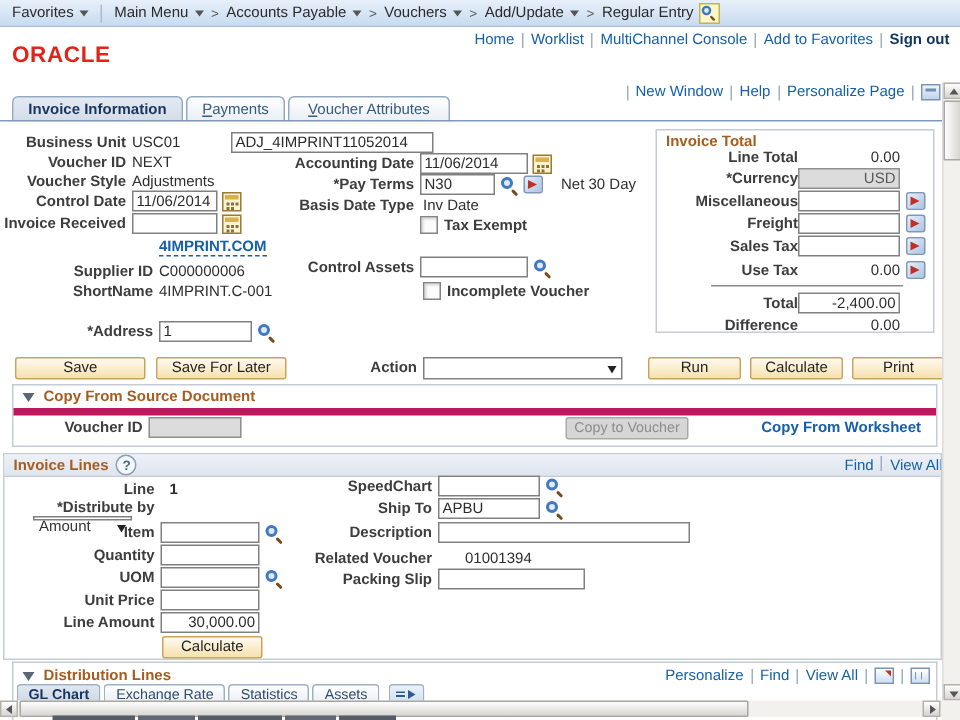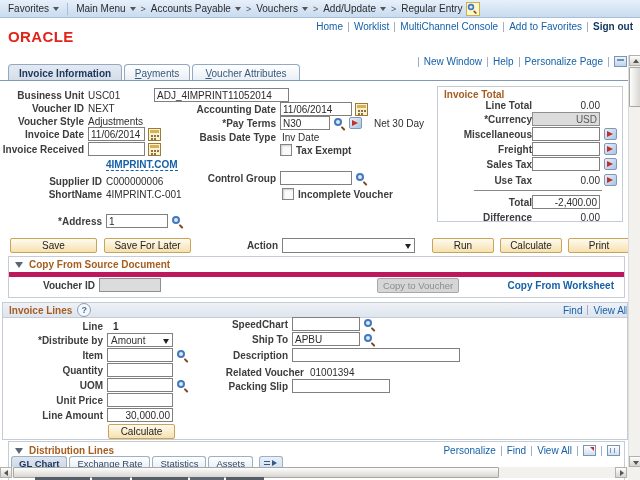--- a/index.html
+++ b/index.html
@@ -203,21 +203,21 @@
     </div>
   <div class="row" style="left:0;top:101px;">
       <span class="lbl" style="width:84px">Voucher ID</span>
       <span class="val">NEXT</span>
     </div>
   <div class="row" style="left:0;top:114px;">
       <span class="lbl" style="width:84px">Voucher Style</span>
       <span class="val">Adjustments</span>
     </div>
   <div class="row" style="left:0;top:127px;">
-      <span class="lbl" style="width:84px">Invoice Date</span>
+      <span class="lbl" style="width:84px">Control Date</span>
       <input class="inp" style="width: 57px;" value="11/06/2014">
       <span class="cal"></span>
     </div>
   <div class="row" style="left:0;top:142px;">
       <span class="lbl" style="width:84px">Invoice Received</span>
       <input class="inp" style="width: 57px;" value="">
       <span class="cal"></span>
     </div>
 
   <a class="link abs" style="left:106px;top:159px;font-weight:bold;border-bottom:1px dashed #1560a8;">4IMPRINT.COM</a>
@@ -253,21 +253,21 @@
     </div>
   <div class="row" style="left:150px;top:130px;">
       <span class="lbl" style="width:126px">Basis Date Type</span>
       <span class="val" style="margin-left:6px">Inv Date</span>
     </div>
   <div class="row" style="left:280px;top:143px;">
       <span class="chk"></span>
       <span class="lbl" style="margin-left:4px;text-align:left">Tax Exempt</span>
     </div>
   <div class="row" style="left:150px;top:171px;">
-      <span class="lbl" style="width:126px">Control Group</span>
+      <span class="lbl" style="width:126px">Control Assets</span>
       <input class="inp" style="width: 72px;" value="">
       <span class="mag"></span>
     </div>
   <div class="row" style="left:282px;top:187px;">
       <span class="chk"></span>
       <span class="lbl" style="margin-left:4px;text-align:left">Incomplete Voucher</span>
     </div>
 
   <div class="gbox" style="left:437px;top:86px;width:186px;height:136px;">
     <span class="sect-title abs" style="left:6px;top:2px;">Invoice Total</span>
@@ -353,21 +353,21 @@
       <span class="help"></span>
       <span class="abs" style="left:560px;width:64px;overflow:hidden;white-space:nowrap;">
         <a class="link">Find</a><span class="pipe"></span><a class="link">View All</a>
       </span>
     </div>
 
     <div class="row" style="left:0;top:16px;">
         <span class="lbl" style="width:100px">Line</span>
         <span class="val" style="margin-left:10px;font-weight:bold">1</span>
       </div>
-    <div class="row" style="left:0;top:30px;">
+    <div class="row" style="left:0;top:30px;flex-direction:column;">
         <span class="lbl" style="width:100px">*Distribute by</span>
         <span class="dd" style="width:66px;">
           <span class="ddtext">Amount</span>
         </span>
       </div>
     <div class="row" style="left:0;top:45px;">
         <span class="lbl" style="width:100px">Item</span>
         <input class="inp" style="width: 66px;" value="">
         <span class="mag"></span>
       </div>
@@ -397,21 +397,21 @@
       </div>
     <div class="row" style="left:0;top:29px;">
         <span class="lbl" style="width:285px">Ship To</span>
         <input class="inp" style="width: 68px;" value="APBU">
         <span class="mag"></span>
       </div>
     <div class="row" style="left:0;top:45px;">
         <span class="lbl" style="width:285px">Description</span>
         <input class="inp" style="width: 168px;" value="">
       </div>
-    <div class="row" style="left:16px;top:62px;">
+    <div class="row" style="left:0;top:62px;gap:16px;">
         <span class="lbl" style="width:285px">Related Voucher</span>
         <span class="val" style="margin-left:6px">01001394</span>
       </div>
     <div class="row" style="left:0;top:76px;">
         <span class="lbl" style="width:285px">Packing Slip</span>
         <input class="inp" style="width: 98px;" value="">
       </div>
   </div>
 
   <div class="abs" style="left:8px;top:441px;width:617px;height:39px;border:1px solid #c5ccd6;border-bottom:none;box-sizing:border-box;">

